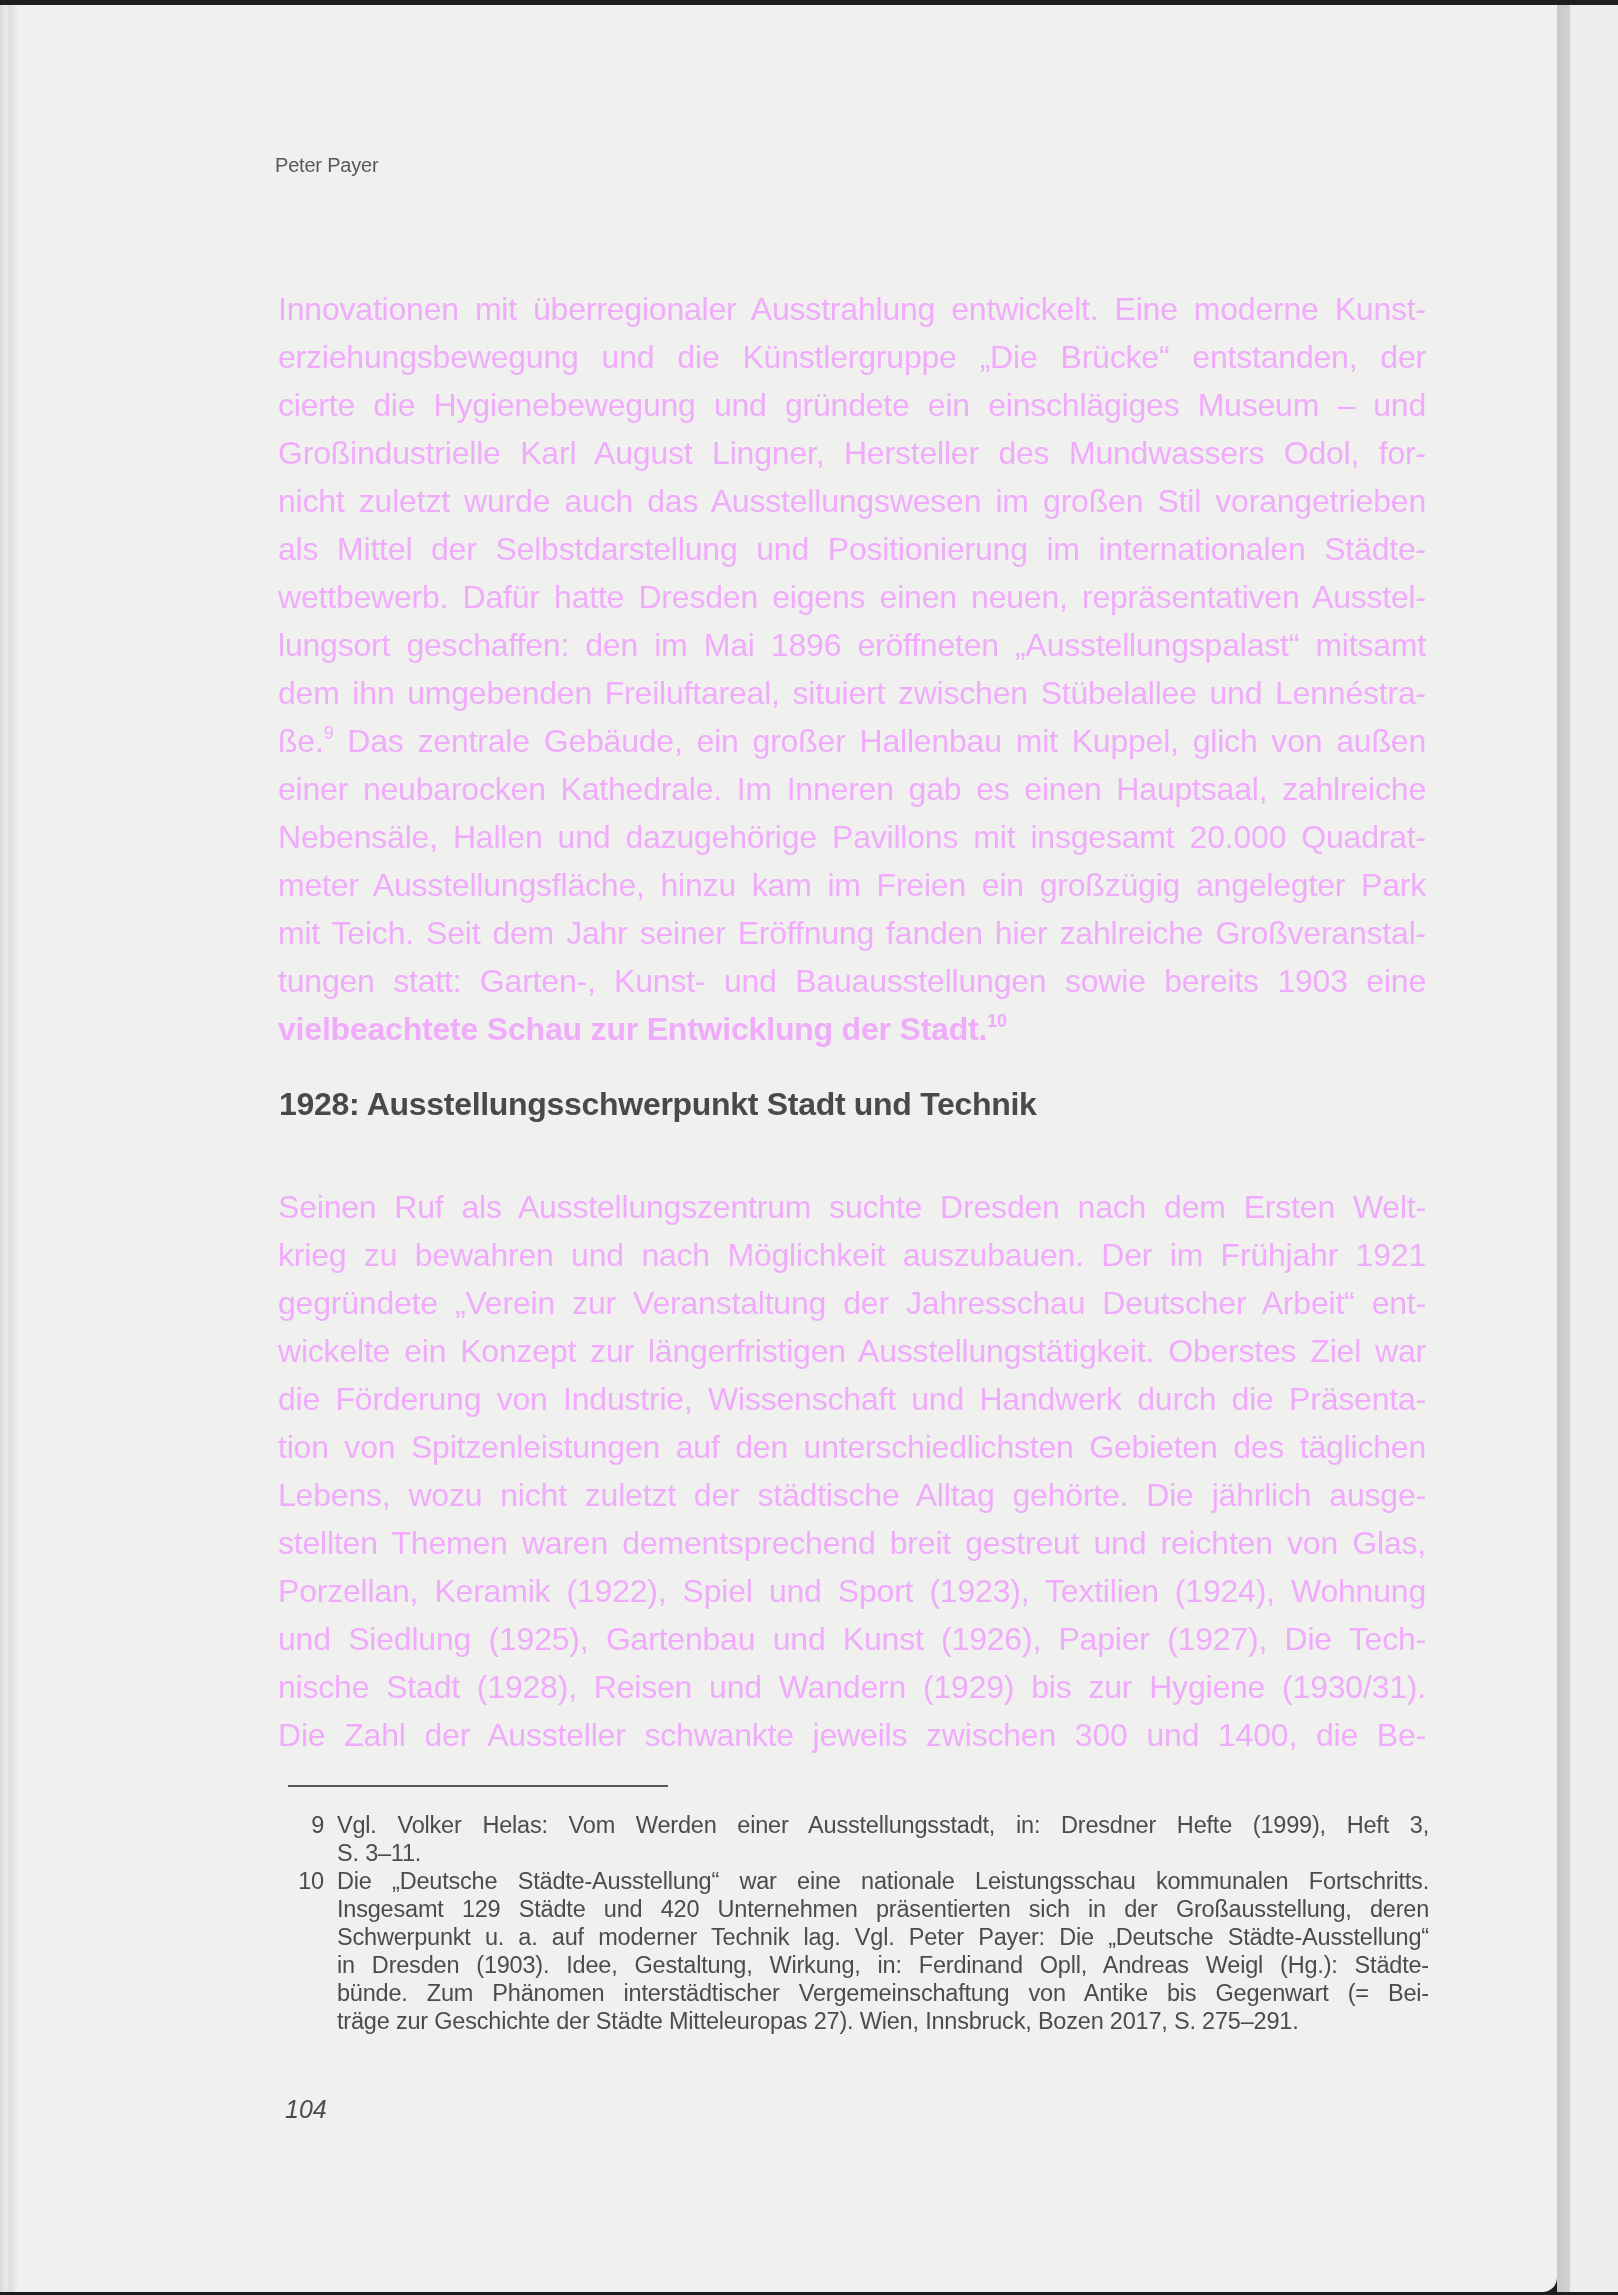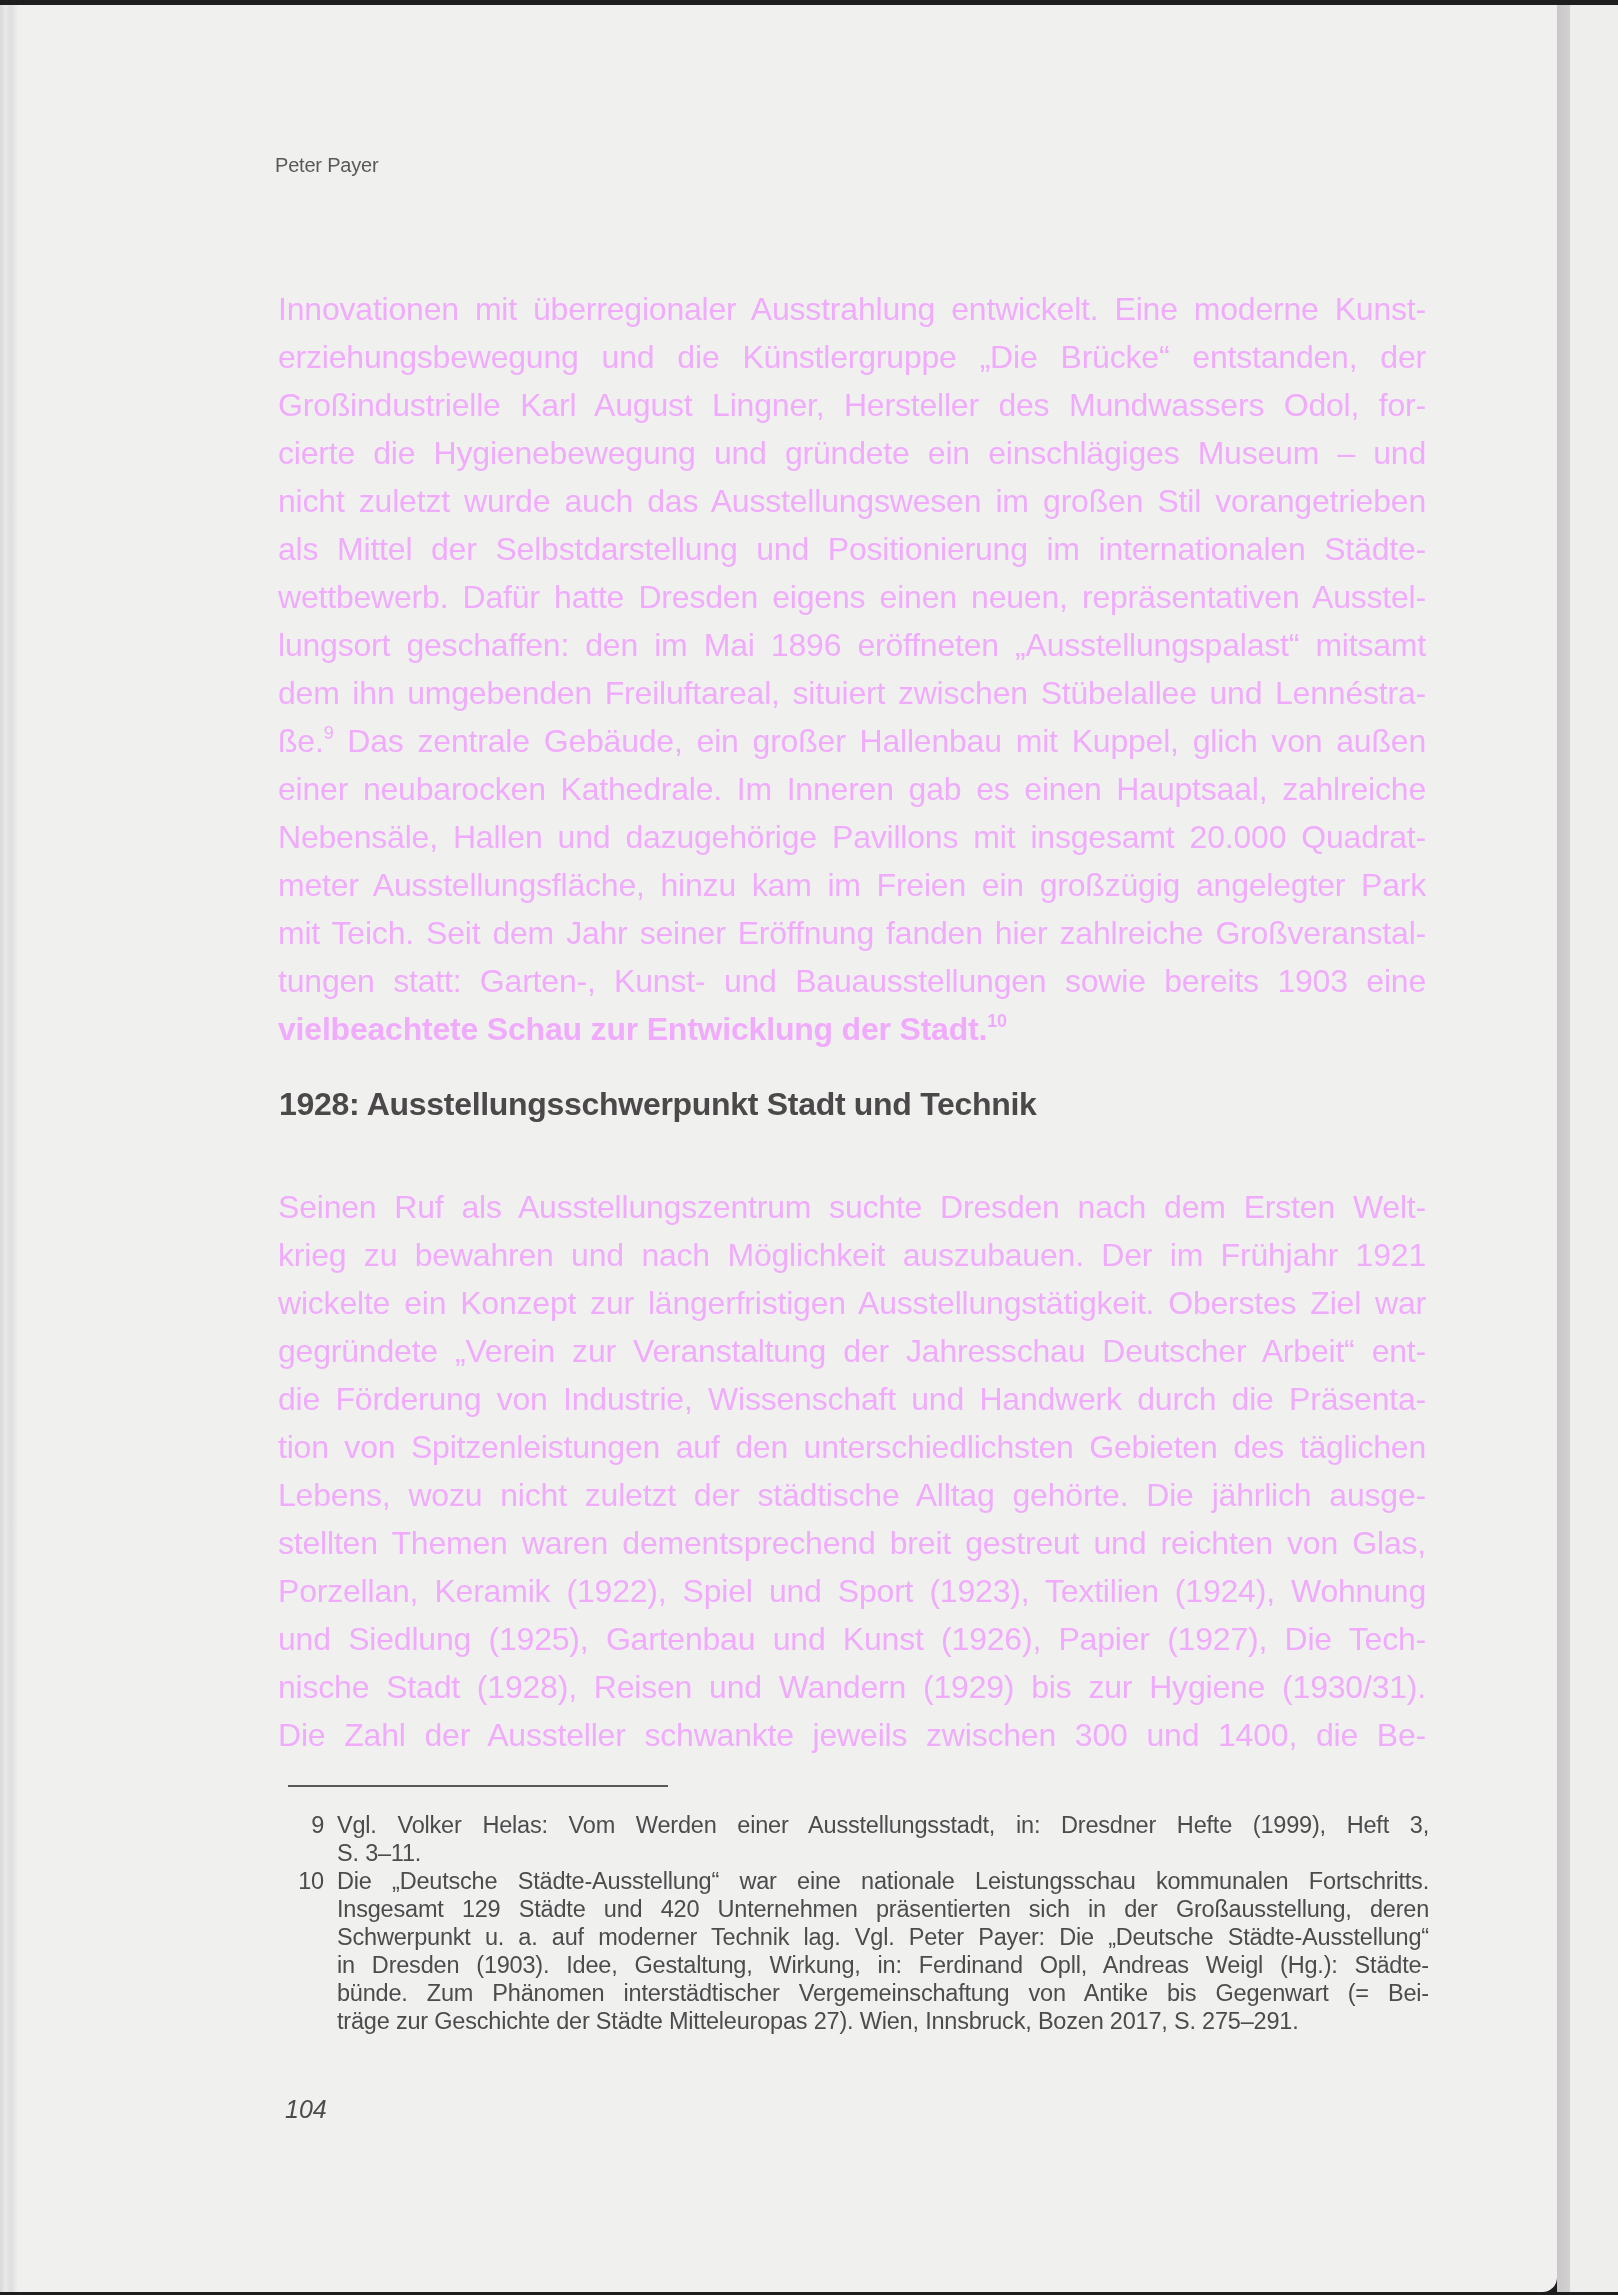--- a/index.html
+++ b/index.html
@@ -147,43 +147,43 @@
 <div class="page"></div>
 <div class="page-edge-left"></div>
 <div class="gutter"></div>
 <div class="next-page"></div>
 
 <div class="running-head">Peter Payer</div>
 
 <div class="body-text para-1">
   <span class="line">Innovationen mit überregionaler Ausstrahlung entwickelt. Eine moderne Kunst-</span>
   <span class="line">erziehungsbewegung und die Künstlergruppe „Die Brücke“ entstanden, der</span>
+  <span class="line">cierte die Hygienebewegung und gründete ein einschlägiges Museum – und</span>
   <span class="line">Großindustrielle Karl August Lingner, Hersteller des Mundwassers Odol, for-</span>
-  <span class="line">cierte die Hygienebewegung und gründete ein einschlägiges Museum – und</span>
   <span class="line">nicht zuletzt wurde auch das Ausstellungswesen im großen Stil vorangetrieben</span>
   <span class="line">als Mittel der Selbstdarstellung und Positionierung im internationalen Städte-</span>
   <span class="line">wettbewerb. Dafür hatte Dresden eigens einen neuen, repräsentativen Ausstel-</span>
   <span class="line">lungsort geschaffen: den im Mai 1896 eröffneten „Ausstellungspalast“ mitsamt</span>
   <span class="line">dem ihn umgebenden Freiluftareal, situiert zwischen Stübelallee und Lennéstra-</span>
   <span class="line"><span>ße.</span><sup class="fn">9</sup><span> Das zentrale Gebäude, ein großer Hallenbau mit Kuppel, glich von außen</span></span>
   <span class="line">einer neubarocken Kathedrale. Im Inneren gab es einen Hauptsaal, zahlreiche</span>
   <span class="line">Nebensäle, Hallen und dazugehörige Pavillons mit insgesamt 20.000 Quadrat-</span>
   <span class="line">meter Ausstellungsfläche, hinzu kam im Freien ein großzügig angelegter Park</span>
   <span class="line">mit Teich. Seit dem Jahr seiner Eröffnung fanden hier zahlreiche Großveranstal-</span>
   <span class="line">tungen statt: Garten-, Kunst- und Bauausstellungen sowie bereits 1903 eine</span>
   <span class="line last"><span>vielbeachtete Schau zur Entwicklung der Stadt.</span><sup class="fn">10</sup></span>
 </div>
 
 <div class="heading">1928: Ausstellungsschwerpunkt Stadt und Technik</div>
 
 <div class="body-text para-2">
   <span class="line">Seinen Ruf als Ausstellungszentrum suchte Dresden nach dem Ersten Welt-</span>
   <span class="line">krieg zu bewahren und nach Möglichkeit auszubauen. Der im Frühjahr 1921</span>
+  <span class="line">gegründete „Verein zur Veranstaltung der Jahresschau Deutscher Arbeit“ ent-</span>
   <span class="line">wickelte ein Konzept zur längerfristigen Ausstellungstätigkeit. Oberstes Ziel war</span>
-  <span class="line">gegründete „Verein zur Veranstaltung der Jahresschau Deutscher Arbeit“ ent-</span>
   <span class="line">die Förderung von Industrie, Wissenschaft und Handwerk durch die Präsenta-</span>
   <span class="line">tion von Spitzenleistungen auf den unterschiedlichsten Gebieten des täglichen</span>
   <span class="line">Lebens, wozu nicht zuletzt der städtische Alltag gehörte. Die jährlich ausge-</span>
   <span class="line">stellten Themen waren dementsprechend breit gestreut und reichten von Glas,</span>
   <span class="line">Porzellan, Keramik (1922), Spiel und Sport (1923), Textilien (1924), Wohnung</span>
   <span class="line">und Siedlung (1925), Gartenbau und Kunst (1926), Papier (1927), Die Tech-</span>
   <span class="line">nische Stadt (1928), Reisen und Wandern (1929) bis zur Hygiene (1930/31).</span>
   <span class="line">Die Zahl der Aussteller schwankte jeweils zwischen 300 und 1400, die Be-</span>
 </div>
 

